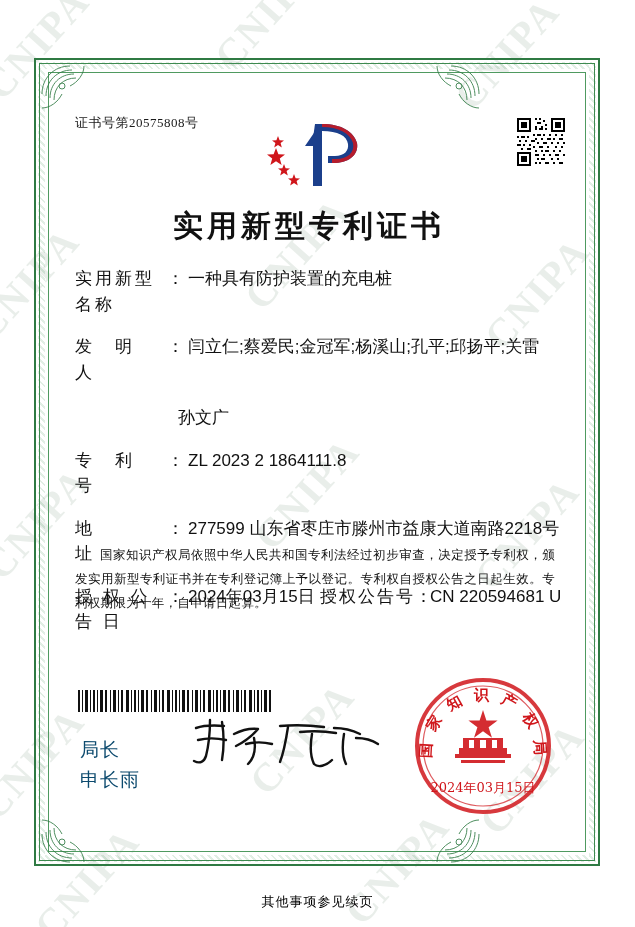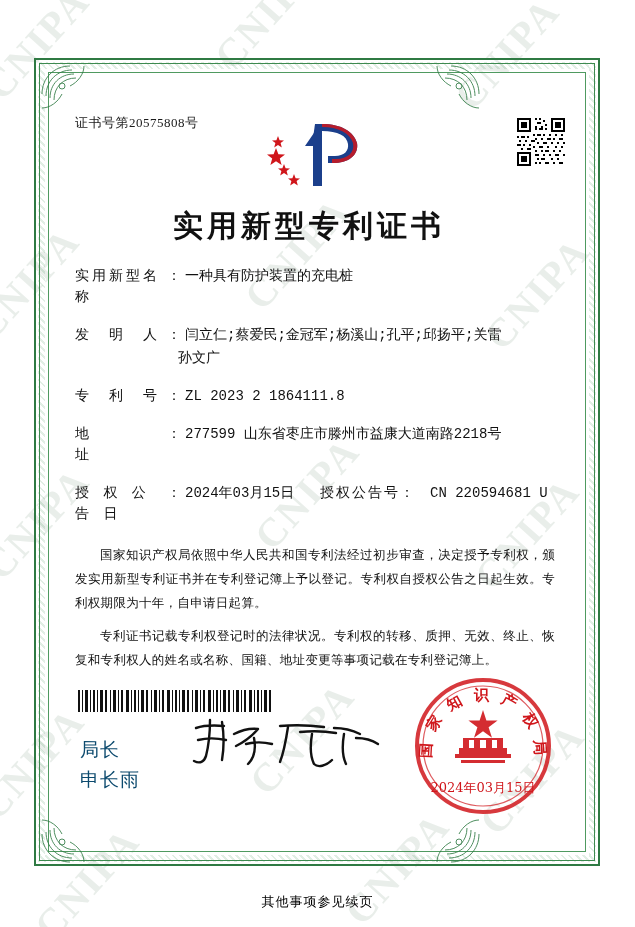--- a/index.html
+++ b/index.html
@@ -144,41 +144,41 @@
 
   .fields {
     position: absolute;
     left: 9px;
     top: 180px;
     right: 0;
   }
   .row {
     position: relative;
     margin-bottom: 17px;
-    font-family: Liberation Mono, monospace;
-    font-size: 14px;
+    font-family: Liberation Sans, sans-serif;
+    font-size: 17px;
     color: #111;
     line-height: 1.5;
   }
   .lbl {
     display: inline-block;
     width: 92px;
     letter-spacing: 3px;
     vertical-align: top;
   }
   .sep { margin-right: 4px; }
   .val {
     display: inline-block;
     vertical-align: top;
     max-width: 380px;
   }
   .val2 {
     display: block;
     margin-left: 103px;
-    margin-top: 2px;
+    margin-top: 20px;
   }
   .row-split .right-lbl {
     position: absolute;
     left: 245px;
     top: 0;
     letter-spacing: 2px;
   }
   .row-split .right-val {
     position: absolute;
     left: 355px;
@@ -457,21 +457,20 @@
       <div class="row row-split">
         <span class="lbl">授 权 公 告 日</span><span class="sep">：</span><span class="val">2024年03月15日</span>
         <span class="right-lbl"><span>授权公告号</span><span>：</span></span>
         <span class="right-val">CN 220594681 U</span>
       </div>
 
     </div>
 
     <div class="paras">
       <p class="para">国家知识产权局依照中华人民共和国专利法经过初步审查，决定授予专利权，颁发实用新型专利证书并在专利登记簿上予以登记。专利权自授权公告之日起生效。专利权期限为十年，自申请日起算。</p>
-      <p class="para">专利证书记载专利权登记时的法律状况。专利权的转移、质押、无效、终止、恢复和专利权人的姓名或名称、国籍、地址变更等事项记载在专利登记簿上。</p>
     </div>
 
     <div class="barcode">
       <svg width="200" height="22" viewBox="0 0 200 22" shape-rendering="crispEdges">
         <g fill="#111">
           <rect x="0" y="0" width="2" height="22"></rect>
             <rect x="4" y="0" width="1" height="22"></rect>
           <rect x="7" y="0" width="3" height="22"></rect>
             <rect x="12" y="0" width="1" height="22"></rect>
           <rect x="15" y="0" width="2" height="22"></rect>

